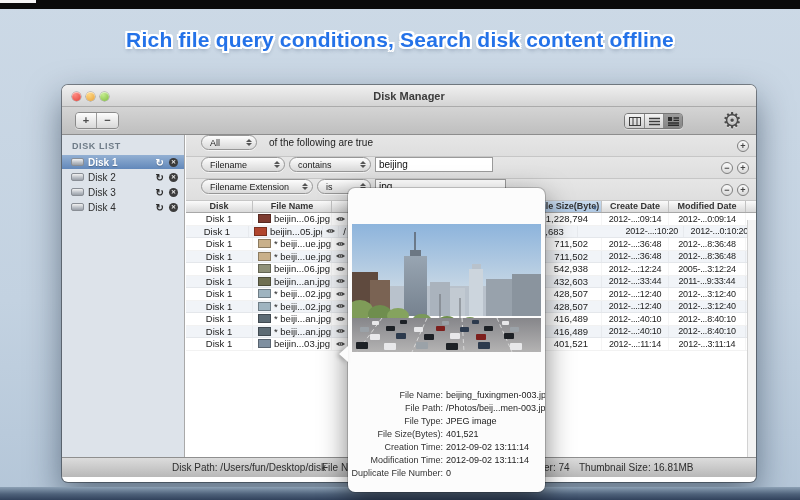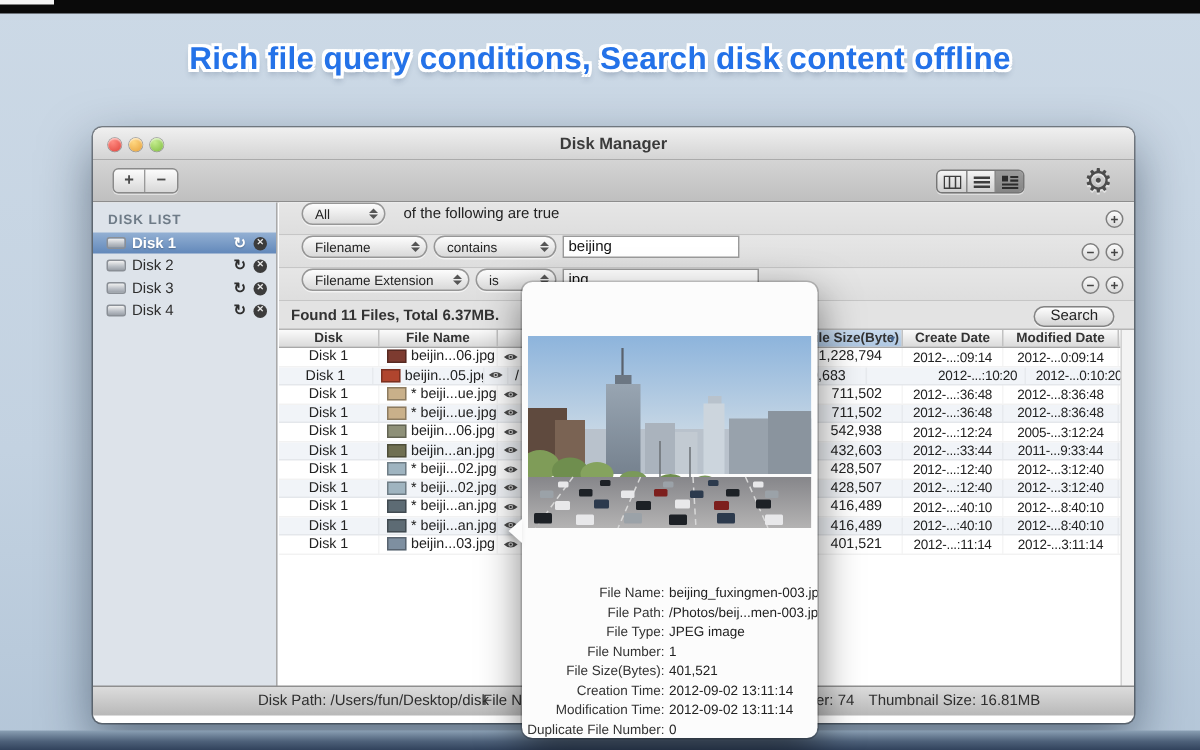--- a/index.html
+++ b/index.html
@@ -254,24 +254,20 @@
               </div>
               <input class="cond-input" value="jpg" style="width: 131px;">
             </div>
             <div class="rowbtns">
               <div class="rnd">−</div>
               <div class="rnd">+</div>
             </div>
           </div>
         </div>
 
-      <div class="found-row">
-        <span class="found-txt">Found 11 Files, Total 6.37MB.</span>
-        <div class="search-btn">Search</div>
-      </div>
 
       <div class="thead" id="table-header">
           <div class="th" style="width: 67px;">Disk</div>
           <div class="th" style="width: 79px;">File Name</div>
           <div class="th" style="width: 17px;"></div>
           <div class="th" style="width: 105px;">File Path</div>
           <div class="th" style="width: 82px;">File Type</div>
           <div class="th sorted" style="width: 66px;">File Size(Byte)<span class="sort-arrow">▼</span></div>
           <div class="th" style="width: 67px;">Create Date</div>
           <div class="th" style="width: 77px;">Modified Date</div>
@@ -580,24 +576,20 @@
       </div>
       <div class="d-row">
         <span class="d-label">File Path:</span>
         <span class="d-value">/Photos/beij...men-003.jpg</span>
       </div>
       <div class="d-row">
         <span class="d-label">File Type:</span>
         <span class="d-value">JPEG image</span>
       </div>
       <div class="d-row">
-        <span class="d-label">File Number:</span>
-        <span class="d-value">1</span>
-      </div>
-      <div class="d-row">
         <span class="d-label">File Size(Bytes):</span>
         <span class="d-value">401,521</span>
       </div>
       <div class="d-row">
         <span class="d-label">Creation Time:</span>
         <span class="d-value">2012-09-02  13:11:14</span>
       </div>
       <div class="d-row">
         <span class="d-label">Modification Time:</span>
         <span class="d-value">2012-09-02  13:11:14</span>

